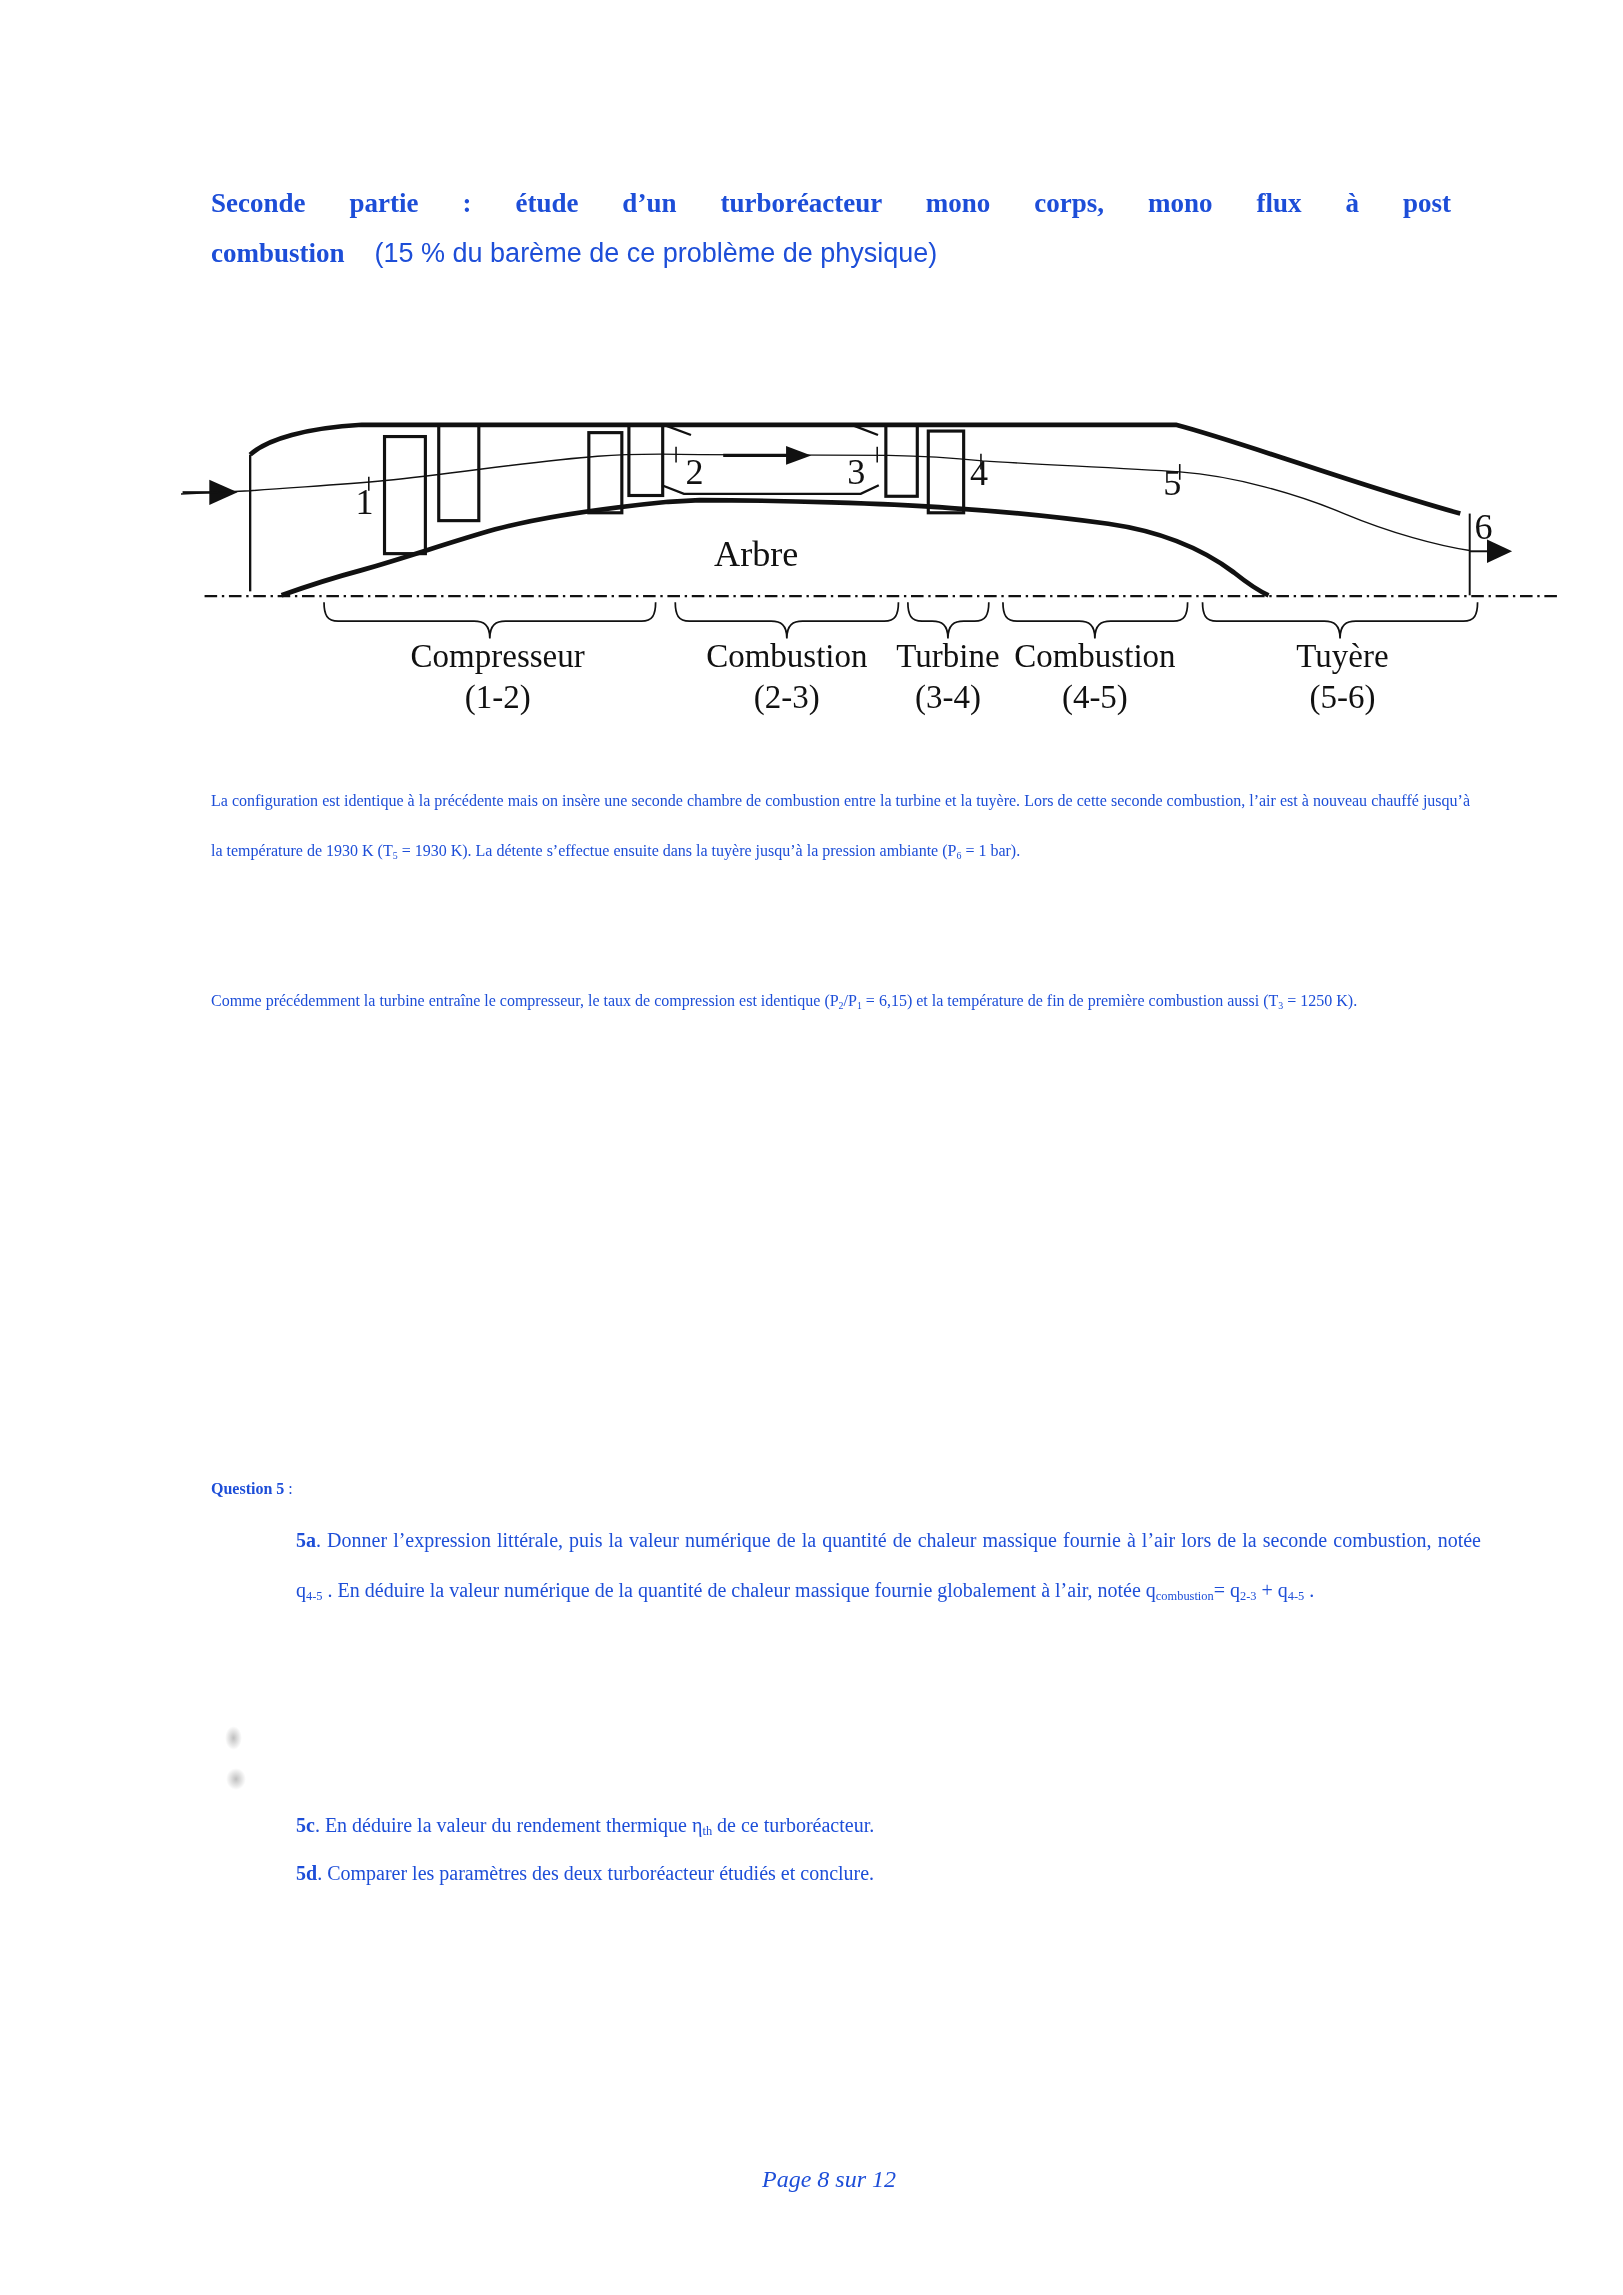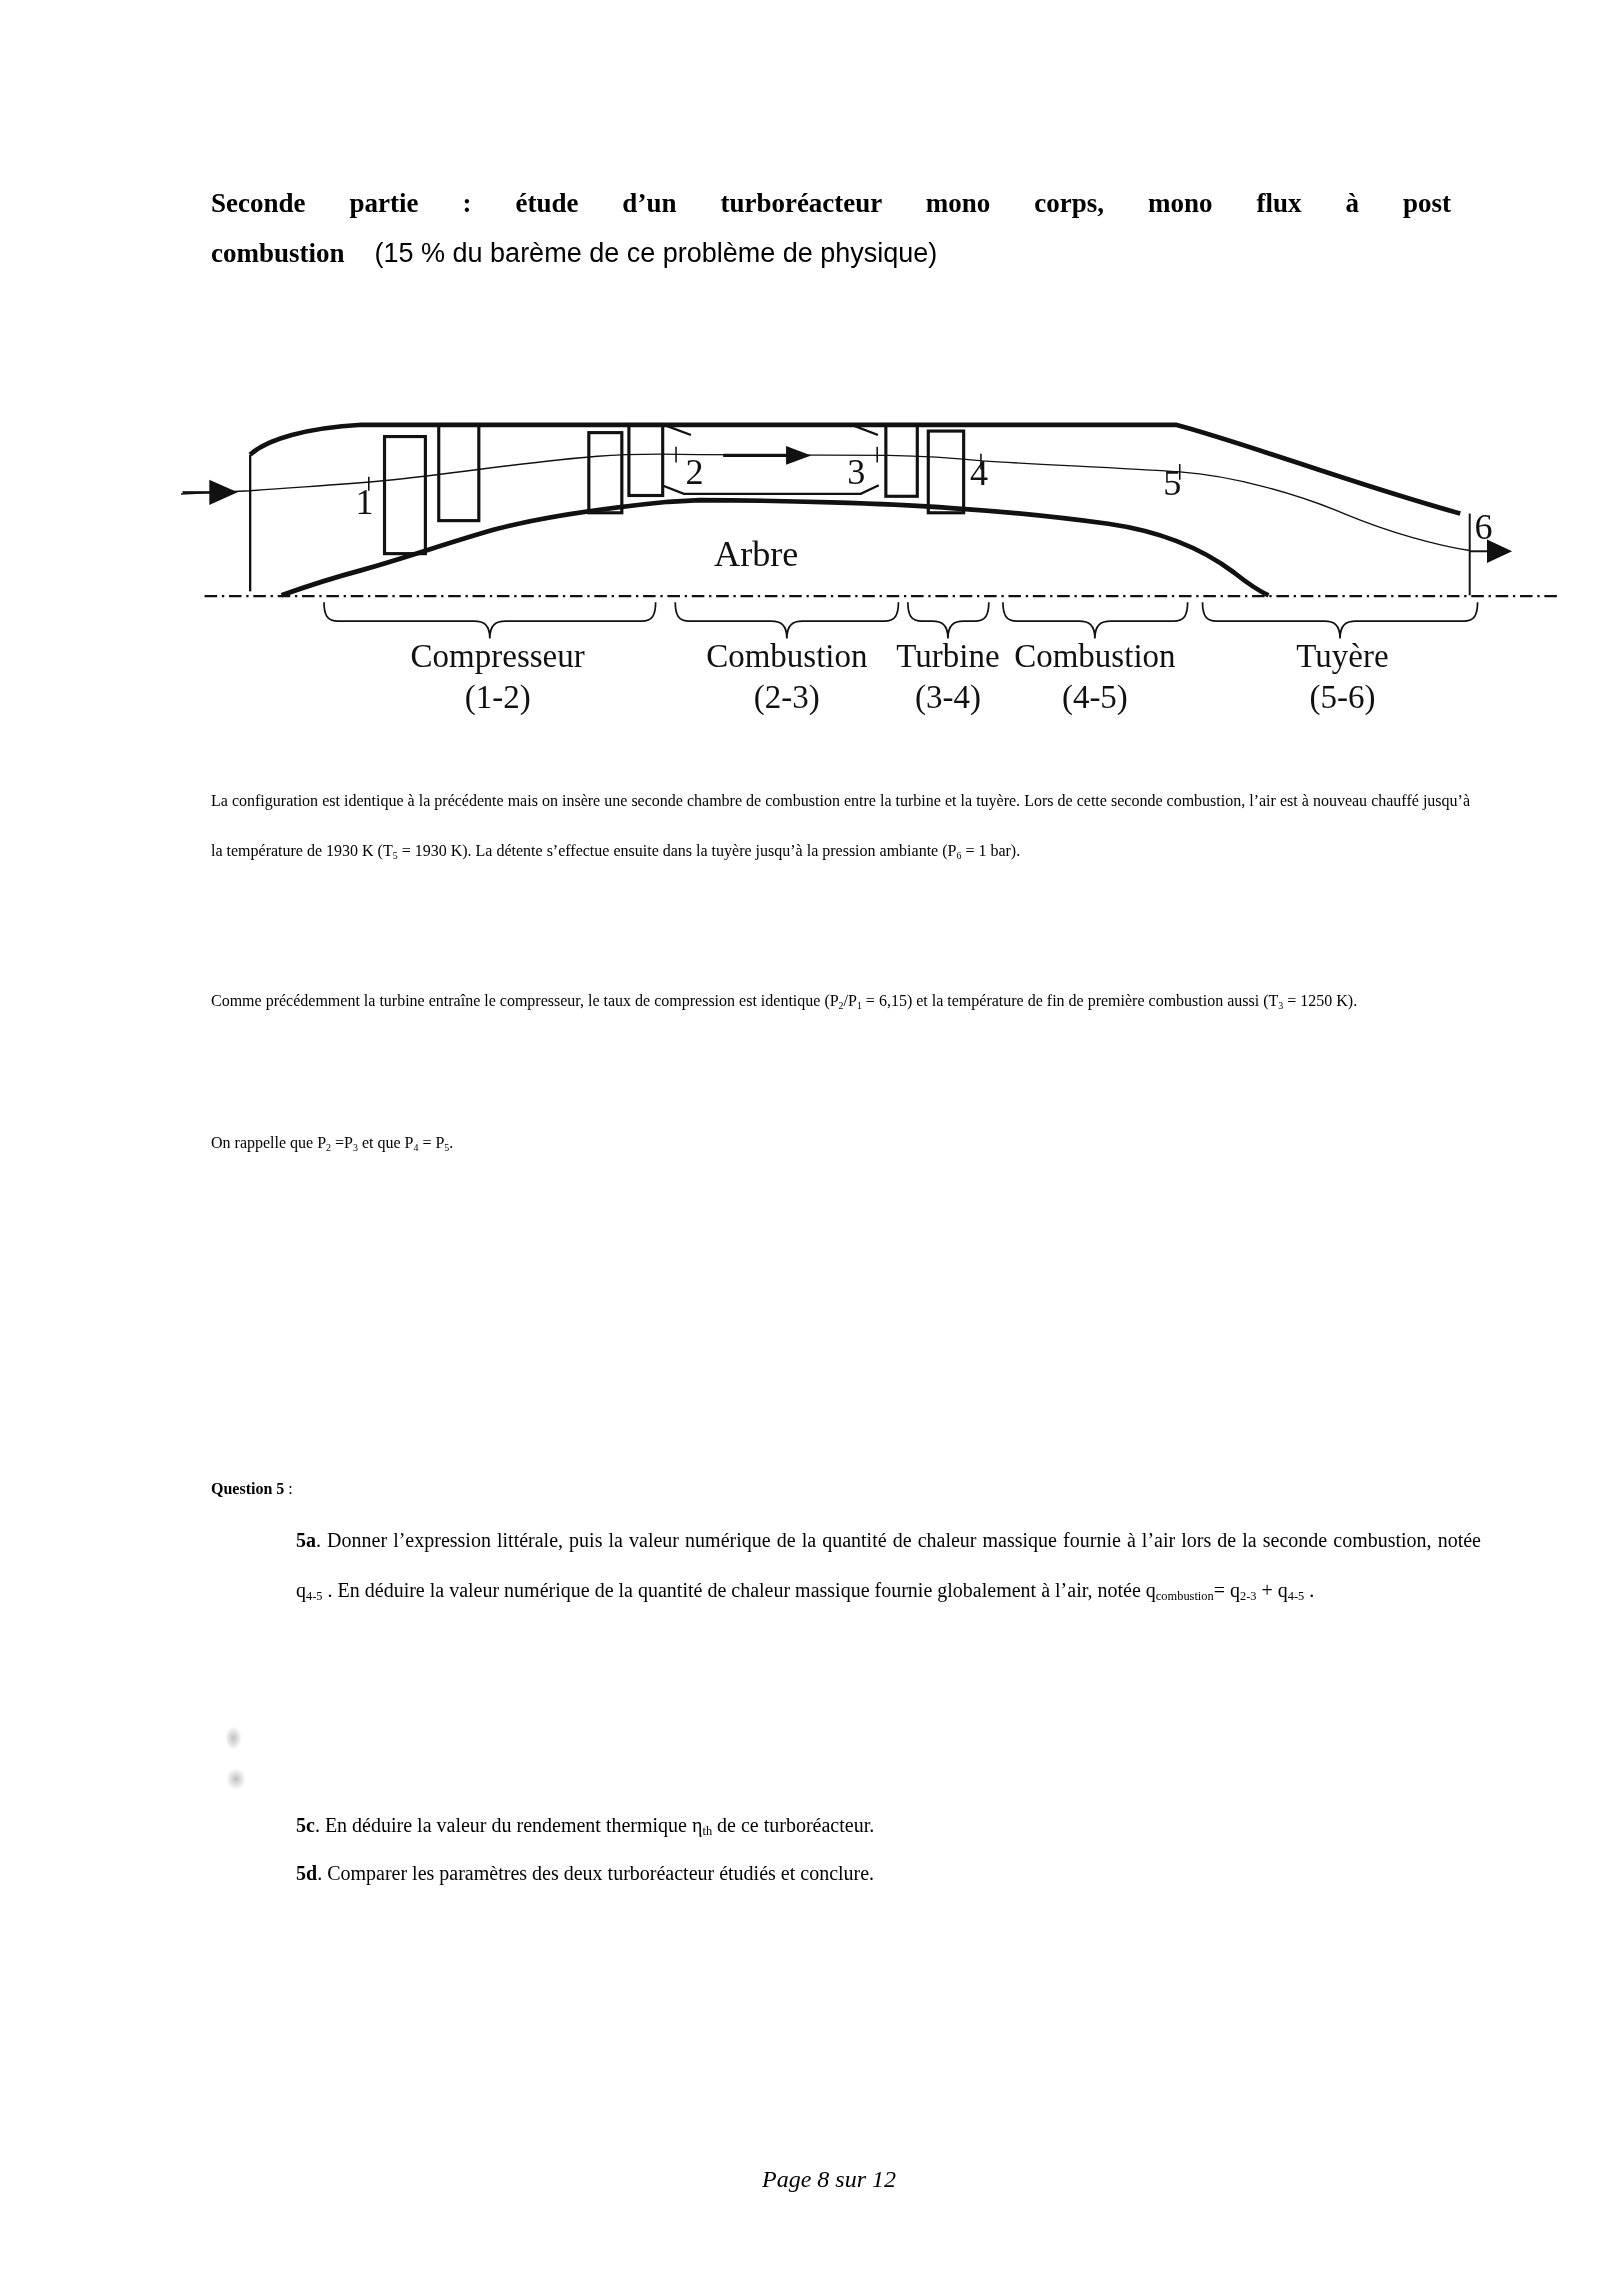--- a/index.html
+++ b/index.html
@@ -1,21 +1,21 @@
 <!DOCTYPE html>
 <html style="font-size:12.6px"><head>
 <meta charset="utf-8">
 <style>
   html,body{margin:0;padding:0;background:#888;}
   .page{
     position:relative;
     width:1624px;height:2295px;
     background:#ffffff;
     font-family:"Liberation Serif","DejaVu Serif",serif;
-    color:#000000;
+    color:#1d4ed8;
     overflow:hidden;
   }
   .title{position:absolute;left:211px;top:178px;width:1240px;font-size:27px;font-weight:bold;line-height:50px;}
   .title .t1{text-align:justify;text-align-last:justify;}
   .title .t2{text-align:left;}
   .title .note{font-family:"Liberation Sans","DejaVu Sans",sans-serif;font-weight:normal;margin-left:30px;font-size:27px;}
   .body{position:absolute;left:211px;width:1259px;margin:0;font-size:16px;line-height:50px;text-align:justify;}
   .subitem{position:absolute;left:296px;width:1185px;margin:0;font-size:20px;line-height:50px;text-align:justify;}
   .blabel{font-weight:bold;}
   sub{font-size:0.62em;line-height:0;vertical-align:-0.28em;letter-spacing:0;}
@@ -101,21 +101,20 @@
 
     <text x="403" y="380" text-anchor="middle" class="seclabel">(1-2)</text>
     <text x="771" y="380" text-anchor="middle" class="seclabel">(2-3)</text>
     <text x="976" y="380" text-anchor="middle" class="seclabel">(3-4)</text>
     <text x="1163" y="380" text-anchor="middle" class="seclabel">(4-5)</text>
     <text x="1478" y="380" text-anchor="middle" class="seclabel">(5-6)</text>
   </svg>
 
   <p class="body" style="top:776px;">La configuration est identique à la précédente mais on insère une seconde chambre de combustion entre la turbine et la tuyère. Lors de cette seconde combustion, l’air est à nouveau chauffé jusqu’à la température de 1930 K (T<sub>5</sub> = 1930 K). La détente s’effectue ensuite dans la tuyère jusqu’à la pression ambiante (P<sub>6</sub> = 1 bar).</p>
   <p class="body" style="top:976px;">Comme précédemment la turbine entraîne le compresseur, le taux de compression est identique (P<sub>2</sub>/P<sub>1</sub> = 6,15) et la température de fin de première combustion aussi (T<sub>3</sub> = 1250 K).</p>
-  <p class="body" style="top:1118px;">On rappelle que P<sub>2</sub> =P<sub>3</sub> et que P<sub>4</sub> = P<sub>5</sub>.</p>
 
 
 
   <p class="body" style="top:1464px;"><span class="blabel">Question 5</span><span> :</span></p>
 
   <p class="subitem" style="top:1515px;"><span class="blabel">5a</span><span>. Donner l’expression littérale, puis la valeur numérique de la quantité de chaleur massique fournie à l’air lors de la seconde combustion, notée q<sub>4-5</sub> . En déduire la valeur numérique de la quantité de chaleur massique fournie globalement à l’air, notée q<sub>combustion</sub>= q<sub>2-3</sub> + q<sub>4-5</sub> .</span></p>
 
 
   <p class="subitem" style="top:1800px;"><span class="blabel">5c</span><span>. En déduire la valeur du rendement thermique η<sub>th</sub> de ce turboréacteur.</span></p>
 

